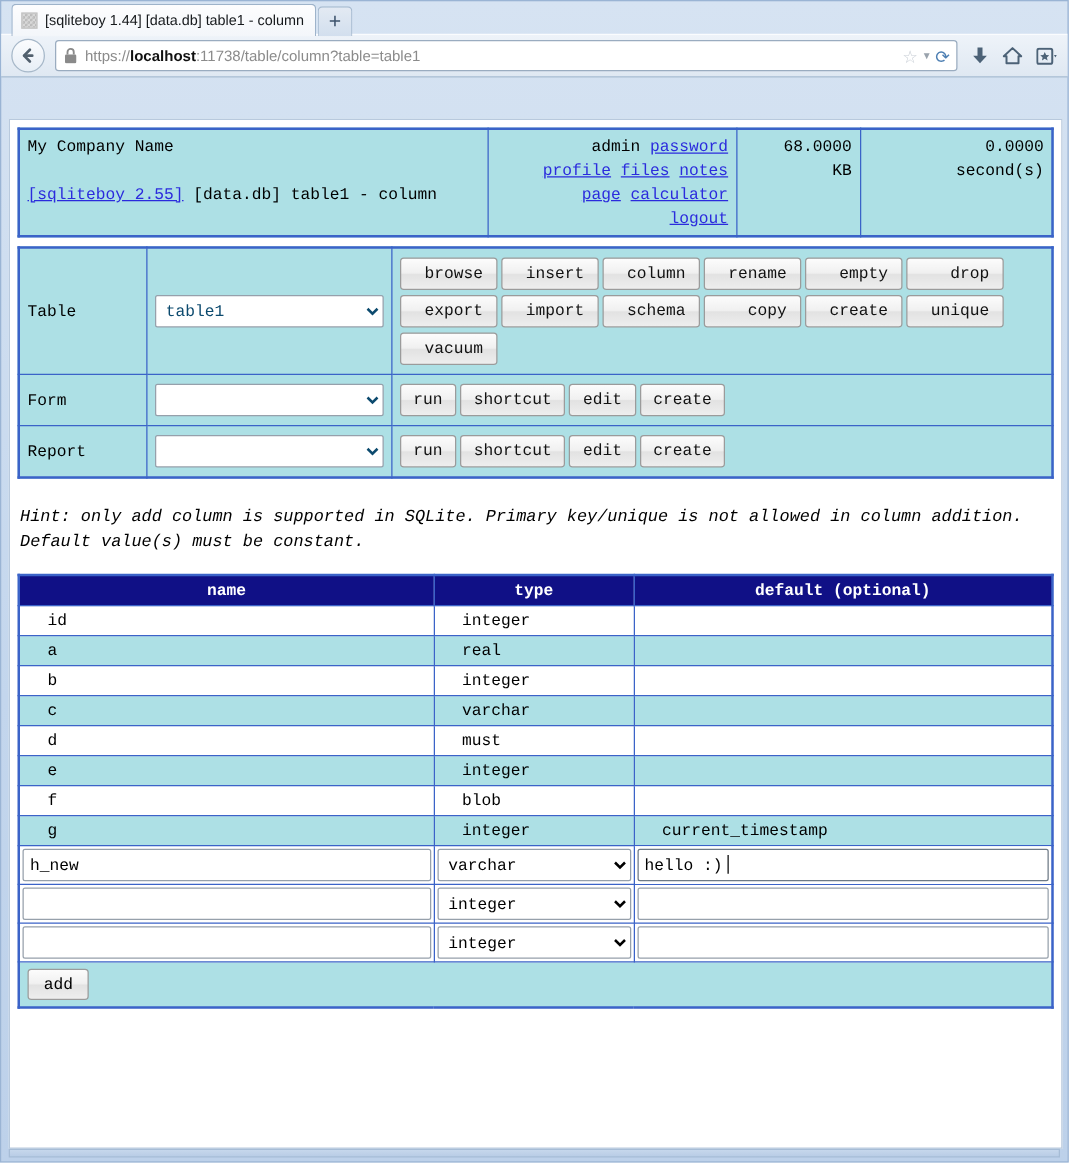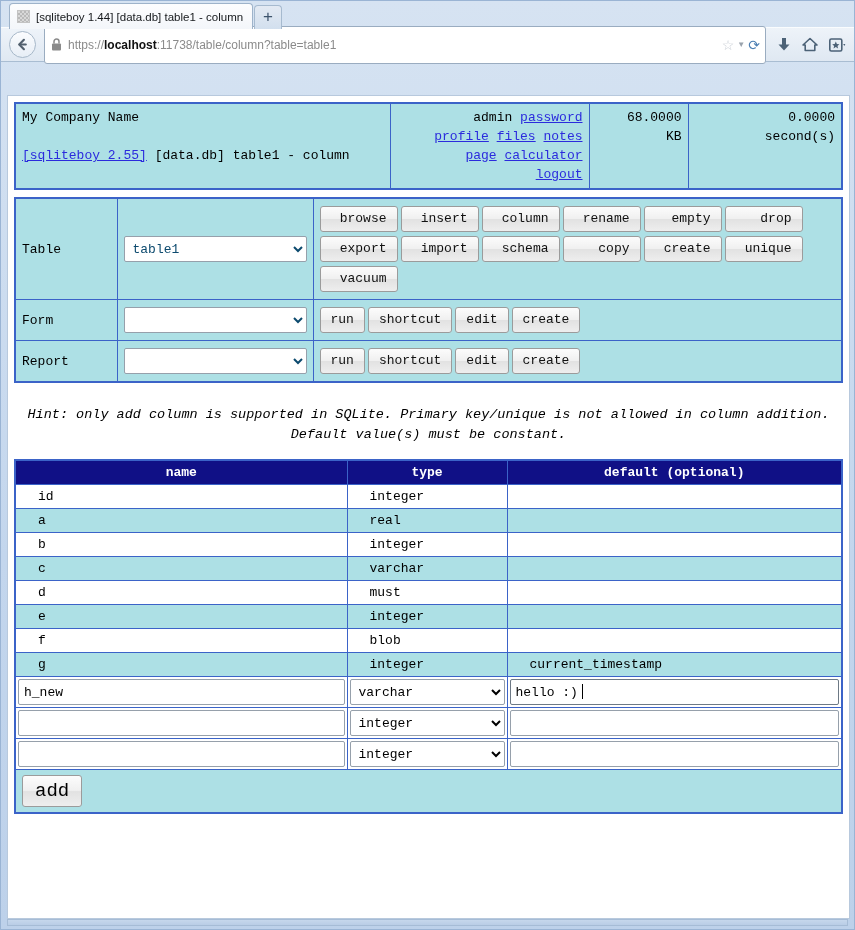--- a/index.html
+++ b/index.html
@@ -118,21 +118,21 @@
     width: 27px; height: 27px; border-radius: 50%;
     border: 1px solid #a7b8c9;
     background: linear-gradient(180deg,#fbfcfe 0%, #e7eef6 100%);
     display: flex; align-items: center; justify-content: center;
     color: #52606e; font-size: 15px; line-height: 1;
     margin-right: 8px;
     flex: none;
   }
   .urlbox {
     flex: 1 1 auto;
-    height: 38px;
+    height: 25px;
     background: #fff;
     border: 1px solid #9aacc0;
     border-radius: 3px;
     display: flex; align-items: center;
     padding: 0 5px 0 6px;
     overflow: hidden;
   }
   .lockicon { margin-right: 6px; flex: none; display: flex; }
   .urltext {
     flex: 1 1 auto;
@@ -228,21 +228,20 @@
   }
   .btnrow { display: flex; flex-wrap: wrap; }
   .btnrow.grid6 button.btn { width: 78px; text-align: right; }
 
   
   .hint {
     margin: 22px 2px 14px 2px;
     font-style: italic;
     font-size: 13.5px;
     line-height: 20px;
-    text-align: center;
   }
 
   
   table.cols {
     width: 100%;
     border-collapse: collapse;
     table-layout: fixed;
     border: 2px solid #3b63c8;
   }
   table.cols th {
@@ -294,21 +293,21 @@
     font-family: "Liberation Mono","DejaVu Sans Mono", monospace;
     font-size: 13px;
     padding: 2px 4px;
     border: 1px solid #96a0ab;
     border-radius: 2px;
     background: #fff;
     color: #000;
   }
   button.addbtn {
     font-family: "Liberation Mono","DejaVu Sans Mono", monospace;
-    font-size: 19px;
+    font-size: 13px;
     padding: 4px 12px;
     background: linear-gradient(180deg,#fcfcfc 0%,#f0f0f0 48%,#e2e2e2 52%,#eeeeee 100%);
     border: 1px solid #9b9b9b;
     border-radius: 3px;
   }
 
   .statusstrip {
     position: absolute;
     left: 6px; right: 6px; bottom: 3px;
     height: 7px;

